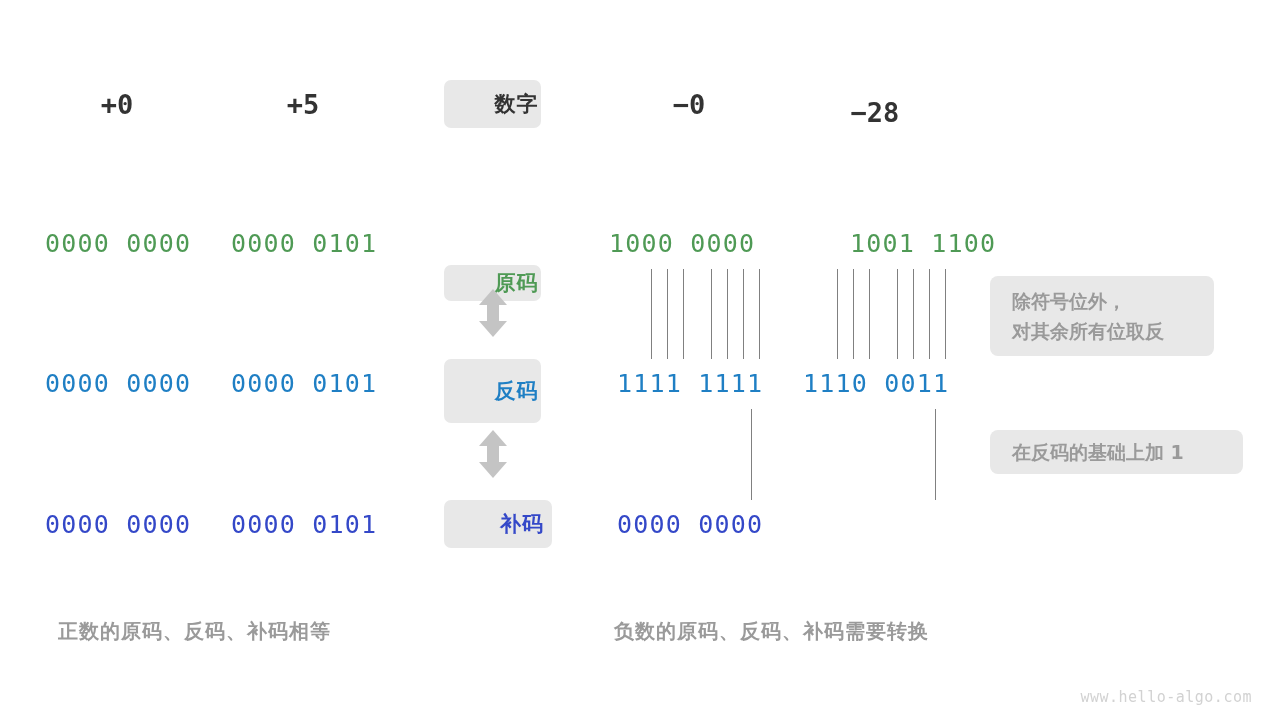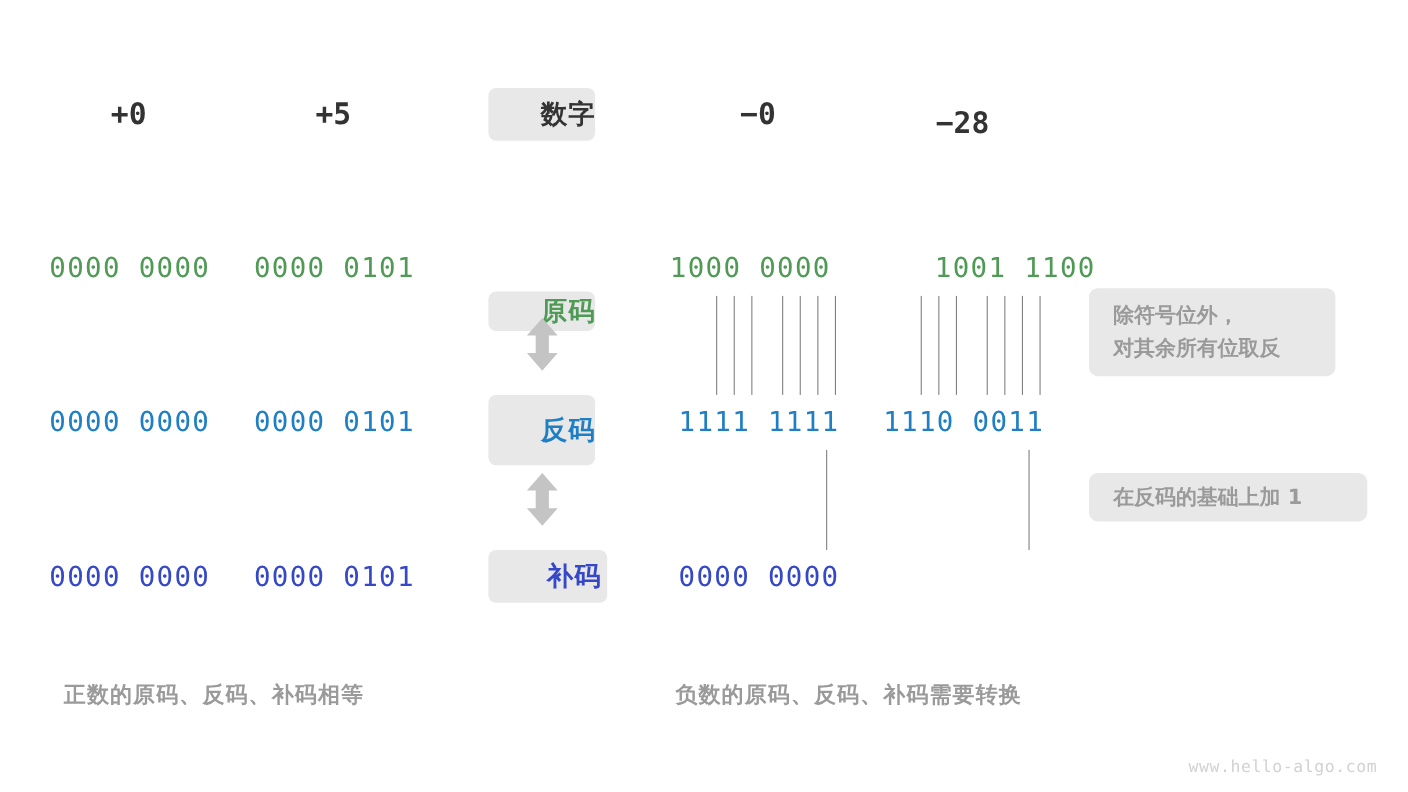--- a/index.html
+++ b/index.html
@@ -38,21 +38,21 @@
     font-weight: bold;
     color: #333333;
     letter-spacing: 0px;
   }
 
   
   .badge {
     background: #e8e8e8;
     border-radius: 7px;
     font-family: "DejaVu Sans", "Liberation Sans", sans-serif;
-    font-size: 24px;
+    font-size: 21px;
     font-weight: bold;
     letter-spacing: 1px;
     box-sizing: border-box;
     padding-left: 48px;
   }
   .badge-head  { color: #333333; }
   .badge-green { color: #4f9a55; }
   .badge-blue  { color: #1f7fc4; }
   .badge-ind   { color: #3448c8; }
 
@@ -189,21 +189,21 @@
       <path d="M17 1 L31 17 L23 17 L23 33 L31 33 L17 49 L3 33 L11 33 L11 17 L3 17 Z" fill="#c4c4c4"></path>
     </svg>
   </div>
 
   <div class="darrow" style="left:476px; top:429px;">
     <svg width="34" height="50" viewBox="0 0 34 50" xmlns="http://www.w3.org/2000/svg">
       <path d="M17 1 L31 17 L23 17 L23 33 L31 33 L17 49 L3 33 L11 33 L11 17 L3 17 Z" fill="#c4c4c4"></path>
     </svg>
   </div>
 
-  <div class="note" style="left:990px; top:262px; width:224px; height:80px; padding:0 22px;">
+  <div class="note" style="left:990px; top:276px; width:224px; height:80px; padding:0 22px;">
     <span class="note-line">除符号位外，</span>
     <span class="note-line">对其余所有位取反</span>
   </div>
 
   <div class="note" style="left:990px; top:430px; width:253px; height:44px; padding:0 22px;">
     <span class="note-line">在反码的基础上加 1</span>
   </div>
 
   <div class="caption" style="left:614px; top:618px;">负数的原码、反码、补码需要转换</div>
 

